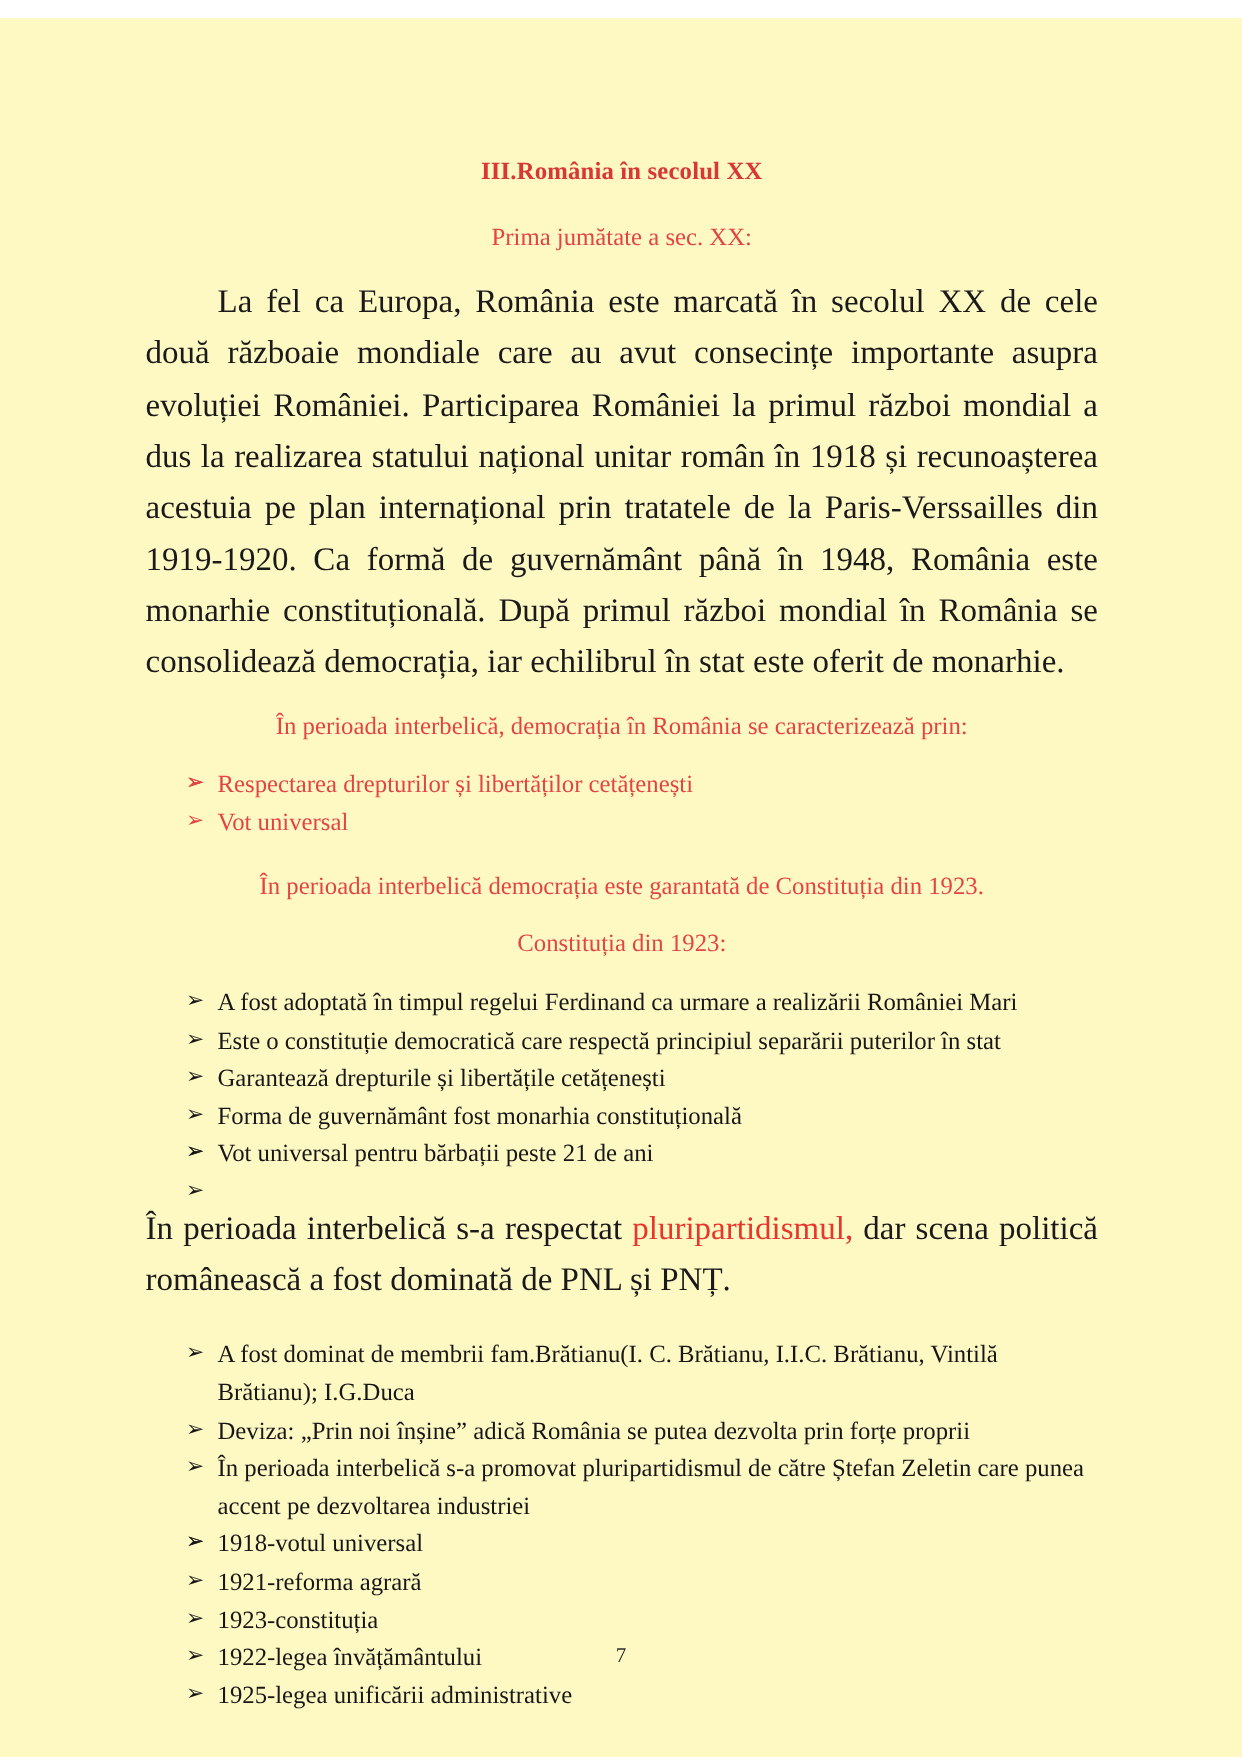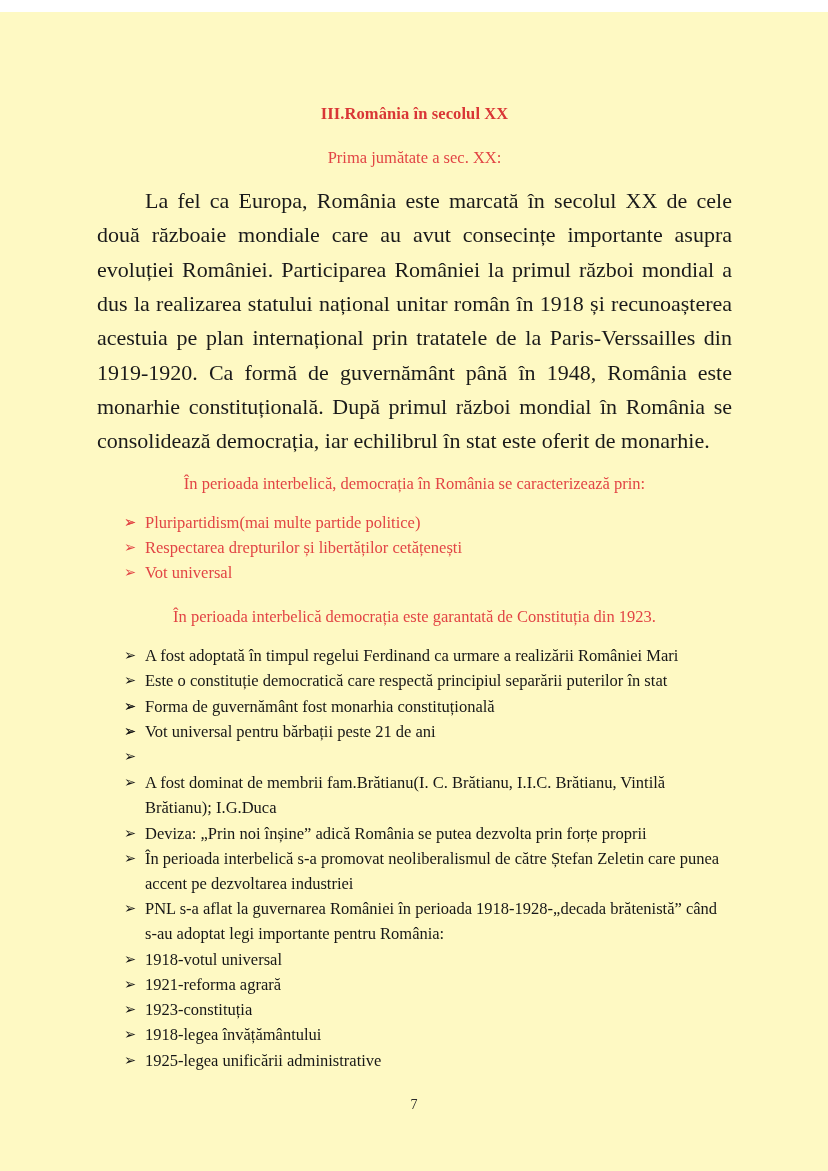--- a/index.html
+++ b/index.html
@@ -113,103 +113,104 @@
     <p class="para indent">La fel ca Europa, România este marcată în secolul XX de cele două războaie mondiale care au avut consecințe importante asupra evoluției României. Participarea României la primul război mondial a dus la realizarea statului național unitar român în 1918 și recunoașterea acestuia pe plan internațional prin tratatele de la Paris-Verssailles din 1919-1920. Ca formă de guvernământ până în 1948, România este monarhie constituțională. După primul război mondial în România se consolidează democrația, iar echilibrul în stat este oferit de monarhie.</p>
 
     <p class="heading-red">În perioada interbelică, democrația în România se caracterizează prin:</p>
 
     <ul class="bullets red">
       <li>
         <span class="bullet-mark">➢</span>
       </li>
       <li>
         <span class="bullet-mark">➢</span>
-        <span>Pluripartidism(mai multe partide politice)</span>
       </li>
       <li>
         <span class="bullet-mark">➢</span>
         <span>Respectarea drepturilor și libertăților cetățenești</span>
       </li>
       <li>
         <span class="bullet-mark">➢</span>
         <span>Vot universal</span>
       </li>
     </ul>
 
     <div class="gap-sm"></div>
 
     <p class="heading-red">În perioada interbelică democrația este garantată de Constituția din 1923.</p>
 
+    <p class="heading-red">Constituția din 1923:</p>
 
     <ul class="bullets black">
       <li>
         <span class="bullet-mark">➢</span>
         <span>A fost adoptată în timpul regelui Ferdinand ca urmare a realizării României Mari</span>
       </li>
       <li>
         <span class="bullet-mark">➢</span>
         <span>Este o constituție democratică care respectă principiul separării puterilor în stat</span>
       </li>
       <li>
         <span class="bullet-mark">➢</span>
+        <span>Garantează drepturile și libertățile cetățenești</span>
       </li>
       <li>
         <span class="bullet-mark">➢</span>
         <span>Forma de guvernământ fost monarhia constituțională</span>
       </li>
       <li>
         <span class="bullet-mark">➢</span>
       </li>
       <li>
         <span class="bullet-mark">➢</span>
         <span>Vot universal pentru bărbații peste 21 de ani</span>
       </li>
       <li>
         <span class="bullet-mark">➢</span>
       </li>
     </ul>
 
     <div class="gap-sm"></div>
 
+    <p class="para"><span>În perioada interbelică s-a respectat </span><span class="hl">pluripartidismul,</span><span> dar scena politică românească a fost dominată de PNL și PNȚ.</span></p>
 
     <div class="gap-sm"></div>
 
 
     <ul class="bullets black">
       <li class="justified">
         <span class="bullet-mark">➢</span>
         <span>A fost dominat de membrii fam.Brătianu(I. C. Brătianu, I.I.C. Brătianu, Vintilă Brătianu); I.G.Duca</span>
       </li>
       <li>
         <span class="bullet-mark">➢</span>
         <span>Deviza: „Prin noi înșine” adică România se putea dezvolta prin forțe proprii</span>
       </li>
       <li class="justified">
         <span class="bullet-mark">➢</span>
-        <span>În perioada interbelică s-a promovat neoliberalismul de către Ștefan Zeletin care punea accent  pe dezvoltarea industriei</span>
+        <span>În perioada interbelică s-a promovat pluripartidismul de către Ștefan Zeletin care punea accent  pe dezvoltarea industriei</span>
       </li>
       <li class="justified">
         <span class="bullet-mark">➢</span>
-        <span>PNL s-a aflat la guvernarea României în perioada 1918-1928-„decada brătenistă” când s-au adoptat legi importante pentru România:</span>
       </li>
       <li>
         <span class="bullet-mark">➢</span>
         <span>1918-votul universal</span>
       </li>
       <li>
         <span class="bullet-mark">➢</span>
         <span>1921-reforma agrară</span>
       </li>
       <li>
         <span class="bullet-mark">➢</span>
         <span>1923-constituția</span>
       </li>
       <li>
         <span class="bullet-mark">➢</span>
-        <span>1918-legea învățământului</span>
+        <span>1922-legea învățământului</span>
       </li>
       <li>
         <span class="bullet-mark">➢</span>
         <span>1925-legea unificării administrative</span>
       </li>
 
     </ul>
 
   </div>
 

